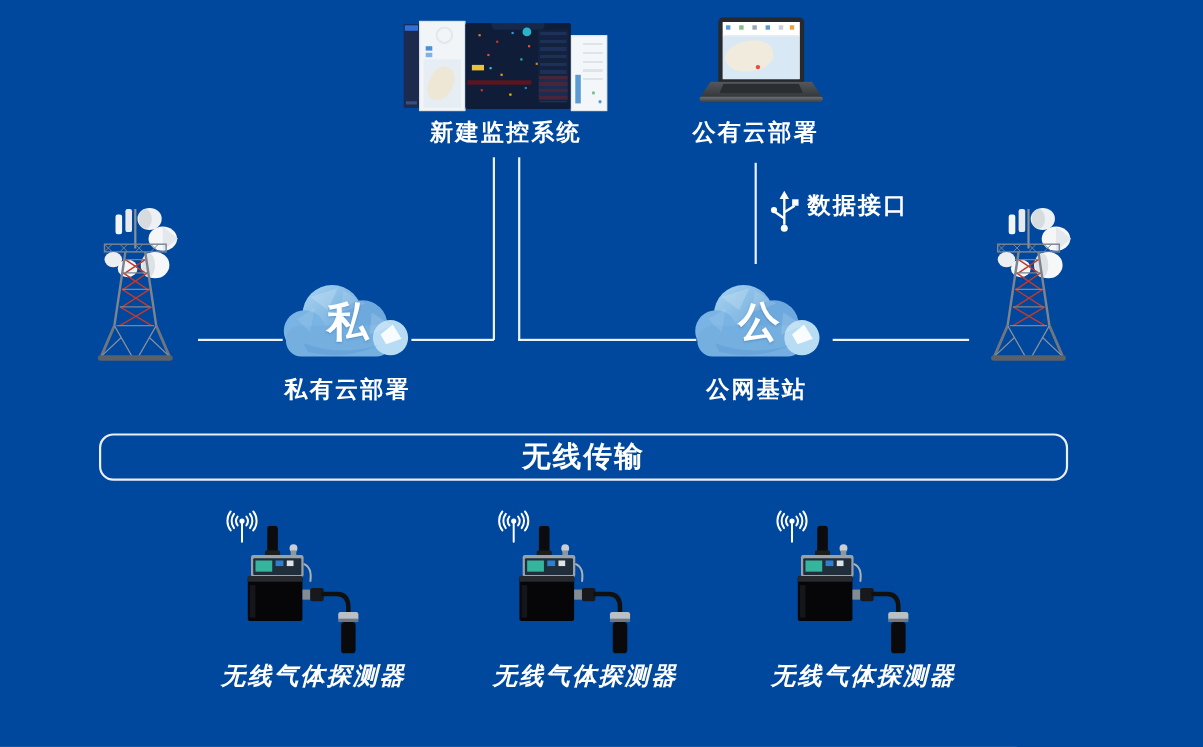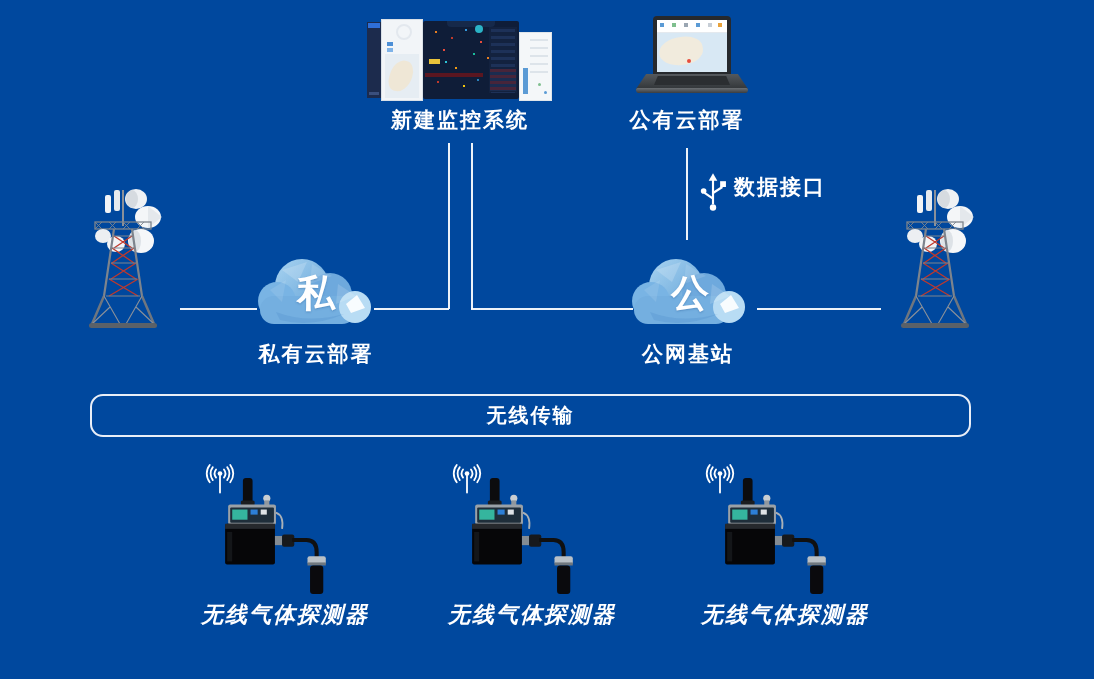--- a/index.html
+++ b/index.html
@@ -66,21 +66,21 @@
     position:absolute;left:0;top:22px;width:100%;text-align:center;
     color:#ffffff;font-size:38px;font-weight:bold;line-height:42px;
     text-shadow:0 1px 2px rgba(30,80,140,.35);
   }
   
   .bar{
     position:absolute;left:90px;top:394px;width:881px;height:43px;
     border:2px solid #e9eef7;border-radius:13px;box-sizing:border-box;
     display:flex;align-items:center;justify-content:center;
   }
-  .bar .lbl-in{color:#fff;font-weight:bold;font-size:20px;letter-spacing:2px;}
+  .bar .lbl-in{color:#fff;font-weight:bold;font-size:26px;letter-spacing:2px;}
   
   .det{position:absolute;top:458px;width:210px;height:172px;font-style:italic;}
   .det .sig{position:absolute;left:22px;top:5px;width:36px;height:32px;}
   .det .dev{position:absolute;left:45px;top:20px;width:106px;height:118px;}
   .det .dlbl{position:absolute;left:0;top:142px;width:210px;text-align:center;
     color:#fff;font-weight:bold;font-size:22px;letter-spacing:2px;white-space:nowrap;}
   .usb-wrap{position:absolute;left:698px;top:173px;width:30px;height:40px;}
   .usb-txt{position:absolute;left:734px;top:173px;text-align:center;}
 </style>
 </head>

